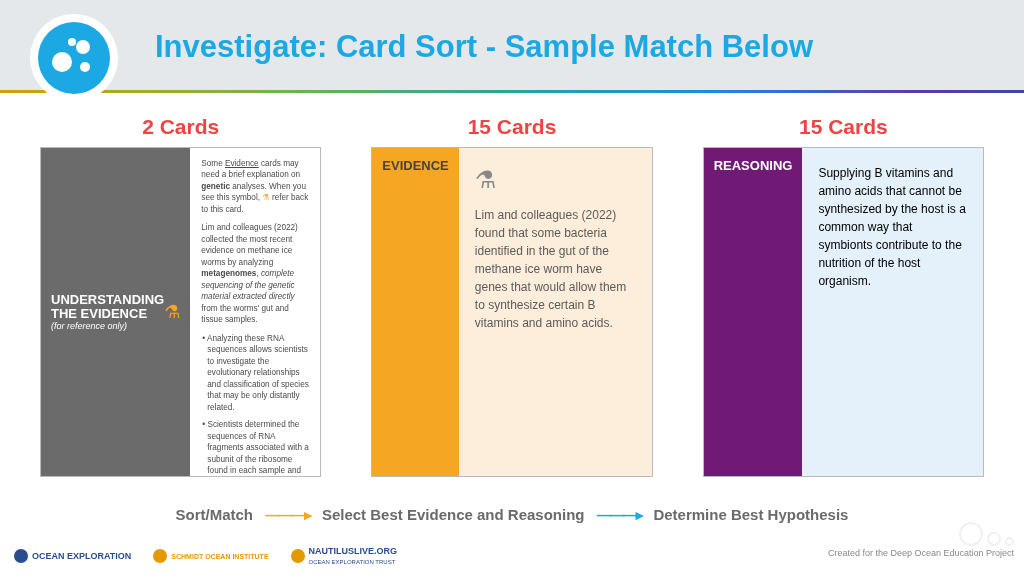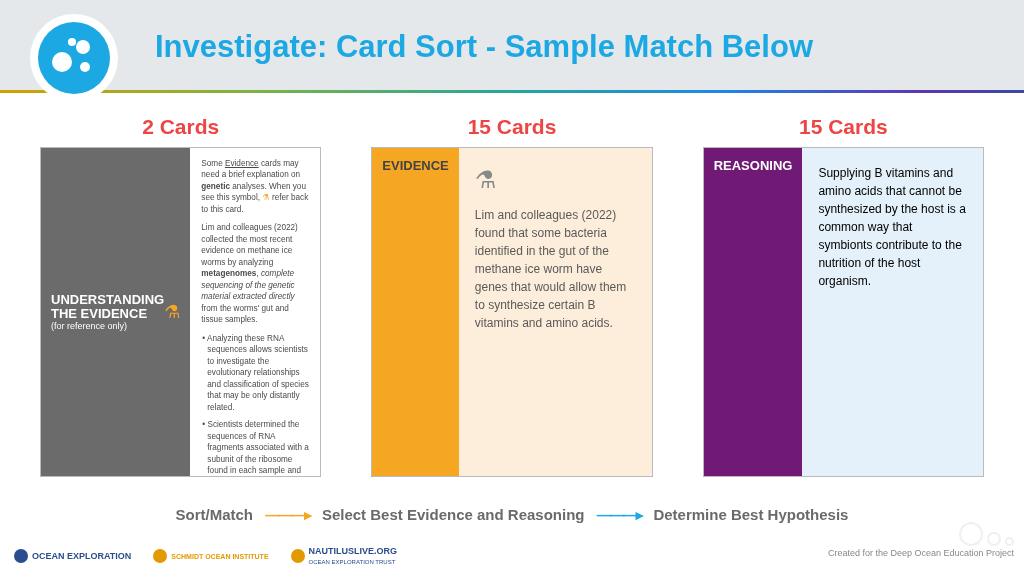--- a/index.html
+++ b/index.html
@@ -83,21 +83,21 @@
   }
   .card-header-gray {
     background: #6b6b6b;
     color: #fff;
     padding: 8px 10px;
     display:flex;
     align-items:center;
     justify-content:space-between;
   }
   .uhdr-title { font-size:13px; font-weight:bold; line-height:1.1; }
-  .uhdr-sub { font-size:9px; font-weight:normal; }
+  .uhdr-sub { font-size:9px; font-style:italic; font-weight:normal; }
   .dna-ico { color:#f5a623; font-size:18px; }
   .card-body-gray {
     padding: 10px 11px;
     font-size: 8.2px;
     color: #4a4a4a;
     line-height: 1.4;
     overflow:hidden;
   }
   .card-body-gray p { margin-bottom: 7px; }
   .card-body-gray .bul { padding-left: 6px; text-indent:-5px; margin-bottom:6px;}

